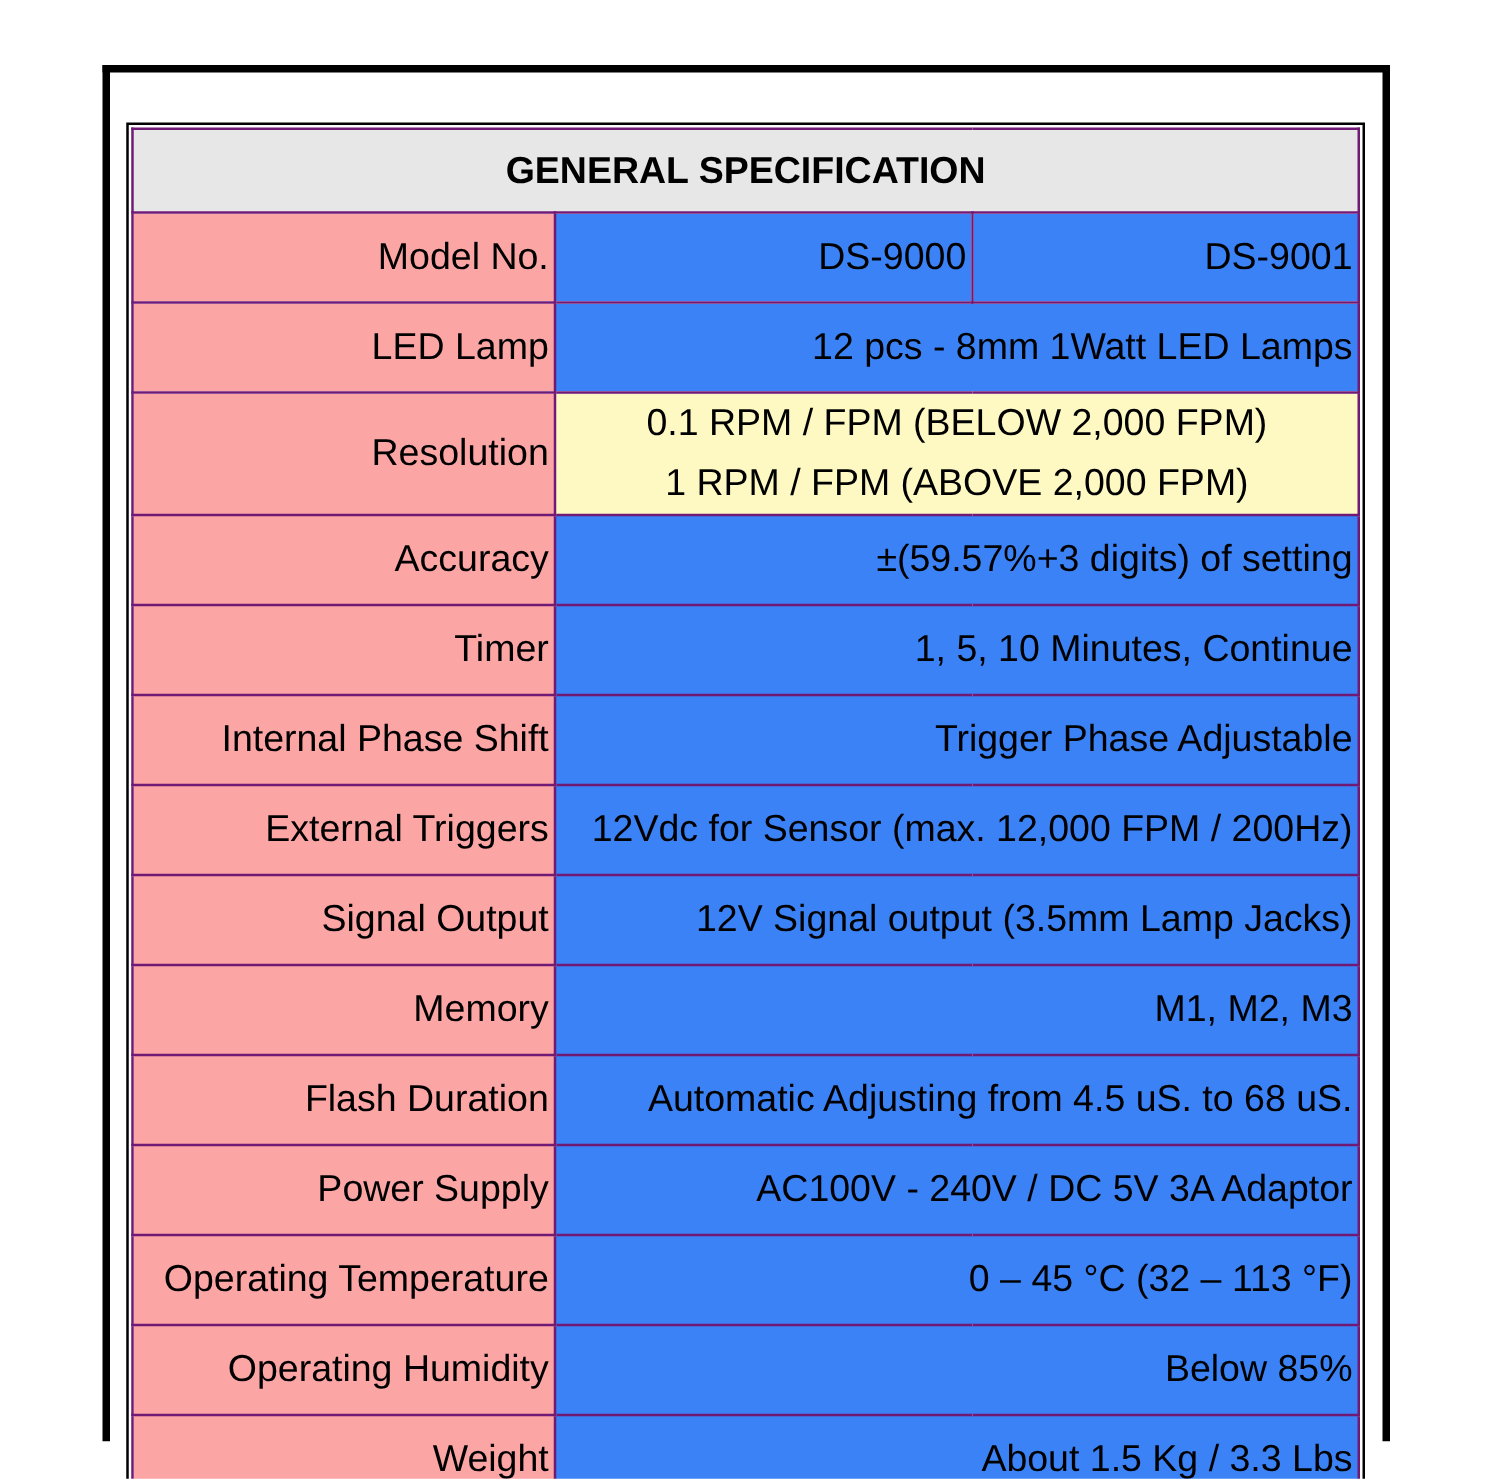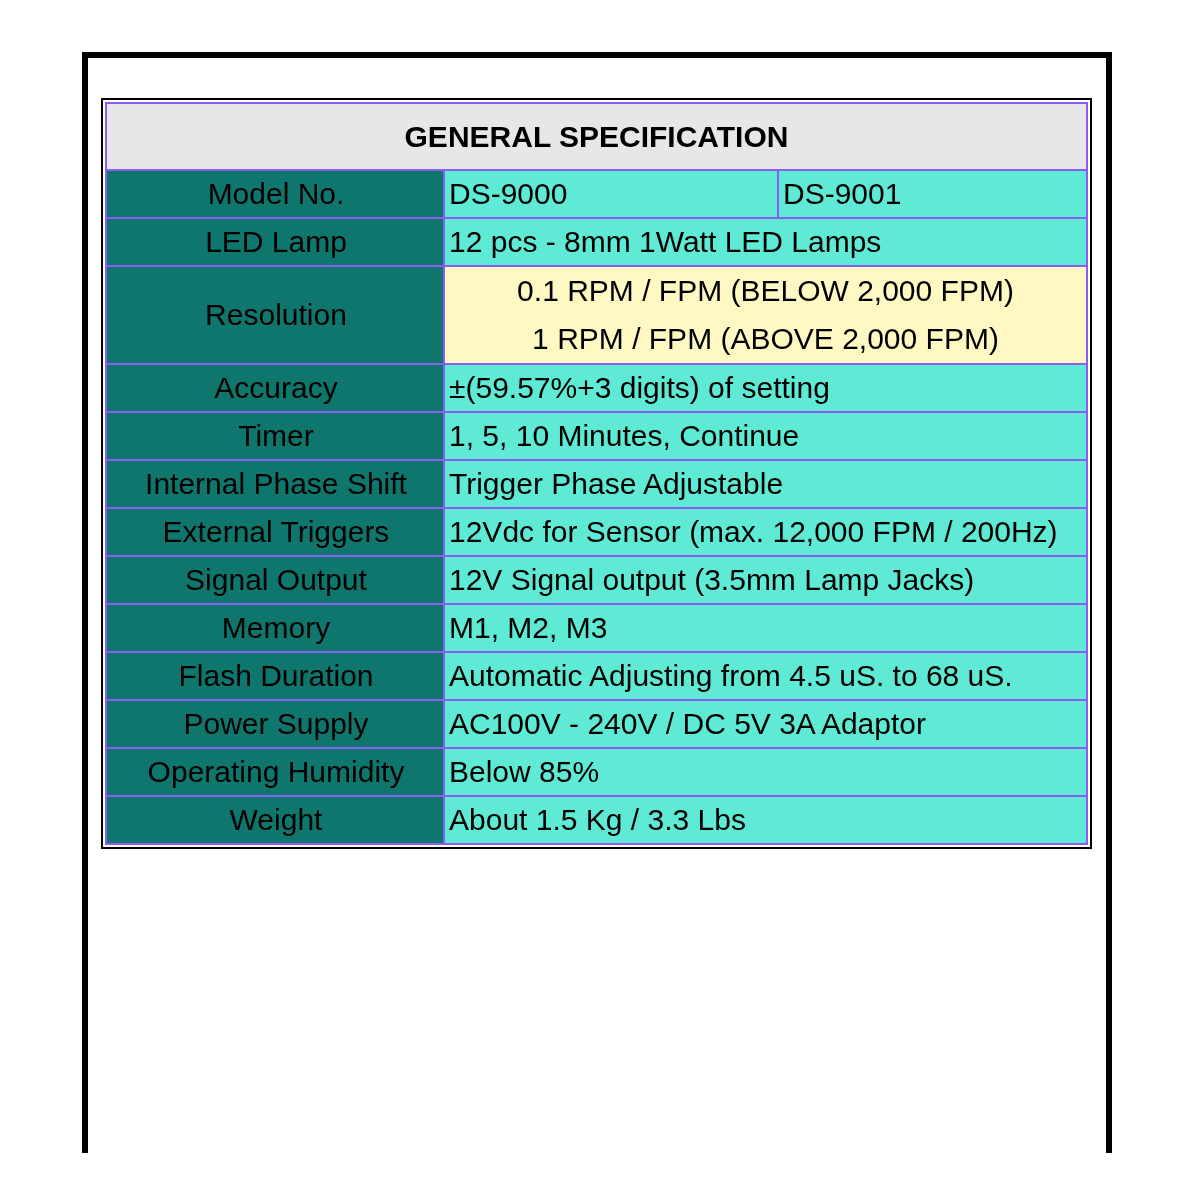--- a/index.html
+++ b/index.html
@@ -32,46 +32,46 @@
     border: 2px solid #000;
     padding: 2px;
     background: #ffffff;
   }
   table.spec {
     width: 100%;
     border-collapse: collapse;
     table-layout: fixed;
   }
   table.spec td {
-    border: 2px solid #8b5cf6;
+    border: 2px solid #701a75;
     font-size: 30px;
     overflow: hidden;
     white-space: nowrap;
   }
   col.c-label { width: 338px; }
   col.c-v1    { width: 334px; }
   col.c-v2    { width: auto;  }
   td.title-cell {
     height: 63px;
     background: #e7e7e7;
     text-align: center;
     font-weight: bold;
     font-size: 34px;
   }
   td.label {
     height: 46px;
-    background: #0f766e;
-    text-align: center;
+    background: #fca5a5;
+    text-align: right;
     padding: 0 4px 0 6px;
   }
   td.val {
     height: 46px;
-    background: #5eead4;
-    text-align: left;
-    padding: 0 4px;
+    background: #3b82f6;
+    text-align: right;
+    padding: 12px 4px;
   }
   td.val-multi {
     height: 96px;
     background: #fef9c3;
     text-align: center;
     padding: 0 4px;
   }
   td.val-multi div {
     line-height: 48px;
   }
@@ -149,20 +149,24 @@
       <td class="label">Flash Duration</td>
       <td class="val" colspan="2">Automatic Adjusting from 4.5 uS. to 68 uS.</td>
     </tr>
 
     <tr>
       <td class="label">Power Supply</td>
       <td class="val" colspan="2">AC100V - 240V / DC 5V 3A Adaptor</td>
     </tr>
 
 
+    <tr>
+      <td class="label">Operating Temperature</td>
+      <td class="val" colspan="2">0 – 45 °C (32 – 113 °F)</td>
+    </tr>
 
     <tr>
       <td class="label">Operating Humidity</td>
       <td class="val" colspan="2">Below 85%</td>
     </tr>
 
 
     <tr>
       <td class="label">Weight</td>
       <td class="val" colspan="2">About 1.5 Kg / 3.3 Lbs</td>

